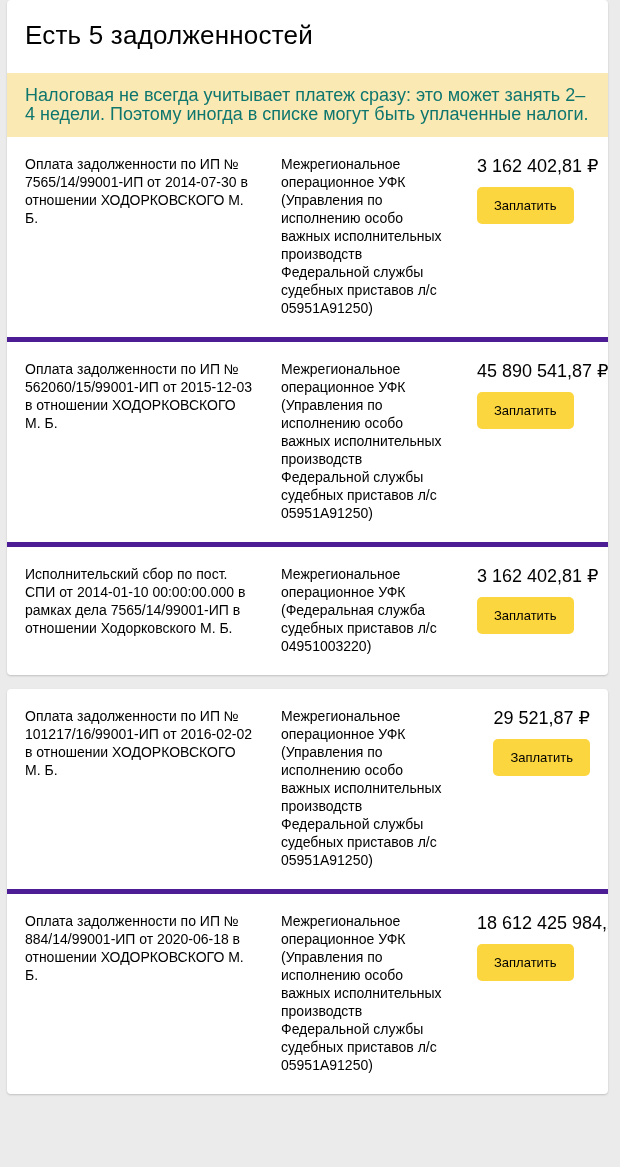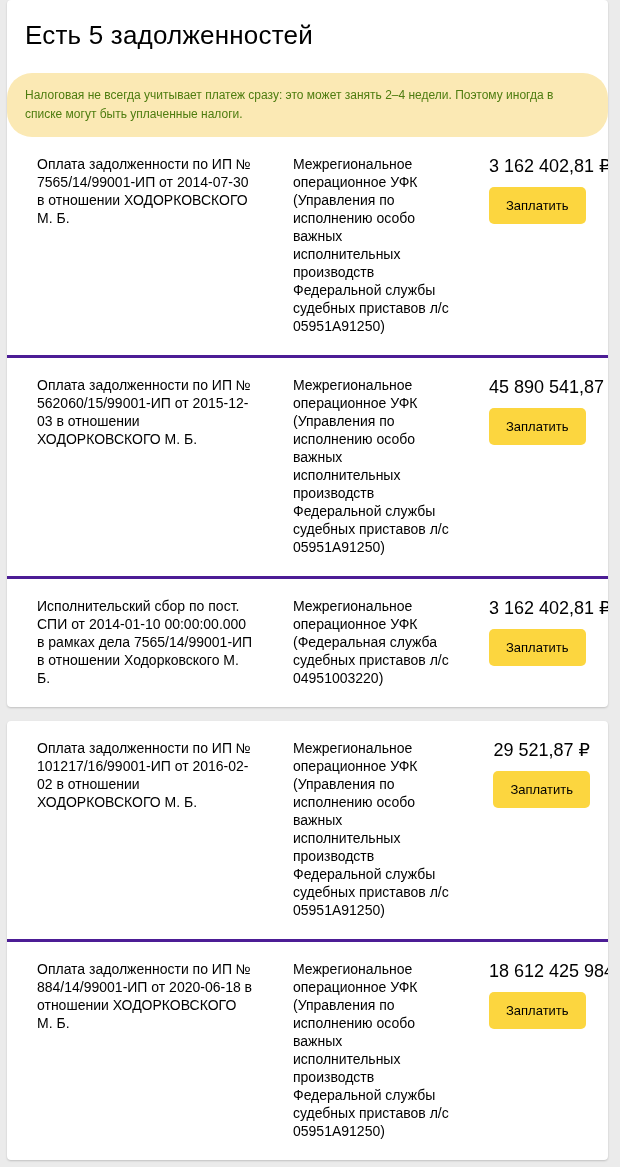--- a/index.html
+++ b/index.html
@@ -22,37 +22,35 @@
   h1.page-title {
     font-size: 26px;
     font-weight: 400;
     margin: 0;
     padding: 20px 18px 22px 18px;
     letter-spacing: 0.2px;
   }
   .notice {
     background: #fbe9b4;
     padding: 13px 18px;
-    font-size: 12px;
+    font-size: 18px;
     line-height: 19px;
-    color: #4d7c0f;
-    border-radius: 25px;
+    color: #0f766e;
   }
   .rows { display: block; }
   .row {
     display: grid;
     grid-template-columns: 230px 170px 1fr;
     column-gap: 26px;
     padding: 18px 18px 20px 18px;
   }
-  .row + .row { border-top: 3px solid #4c1d95; }
+  .row + .row { border-top: 5px solid #4c1d95; }
   .col {
     font-size: 14px;
     line-height: 18px;
-    margin-left: 12px;
   }
   .col-right {
     display: flex;
     justify-content: flex-end;
     align-items: flex-start;
   }
   .amount-block {
     display: flex;
     flex-direction: column;
     align-items: flex-start;

